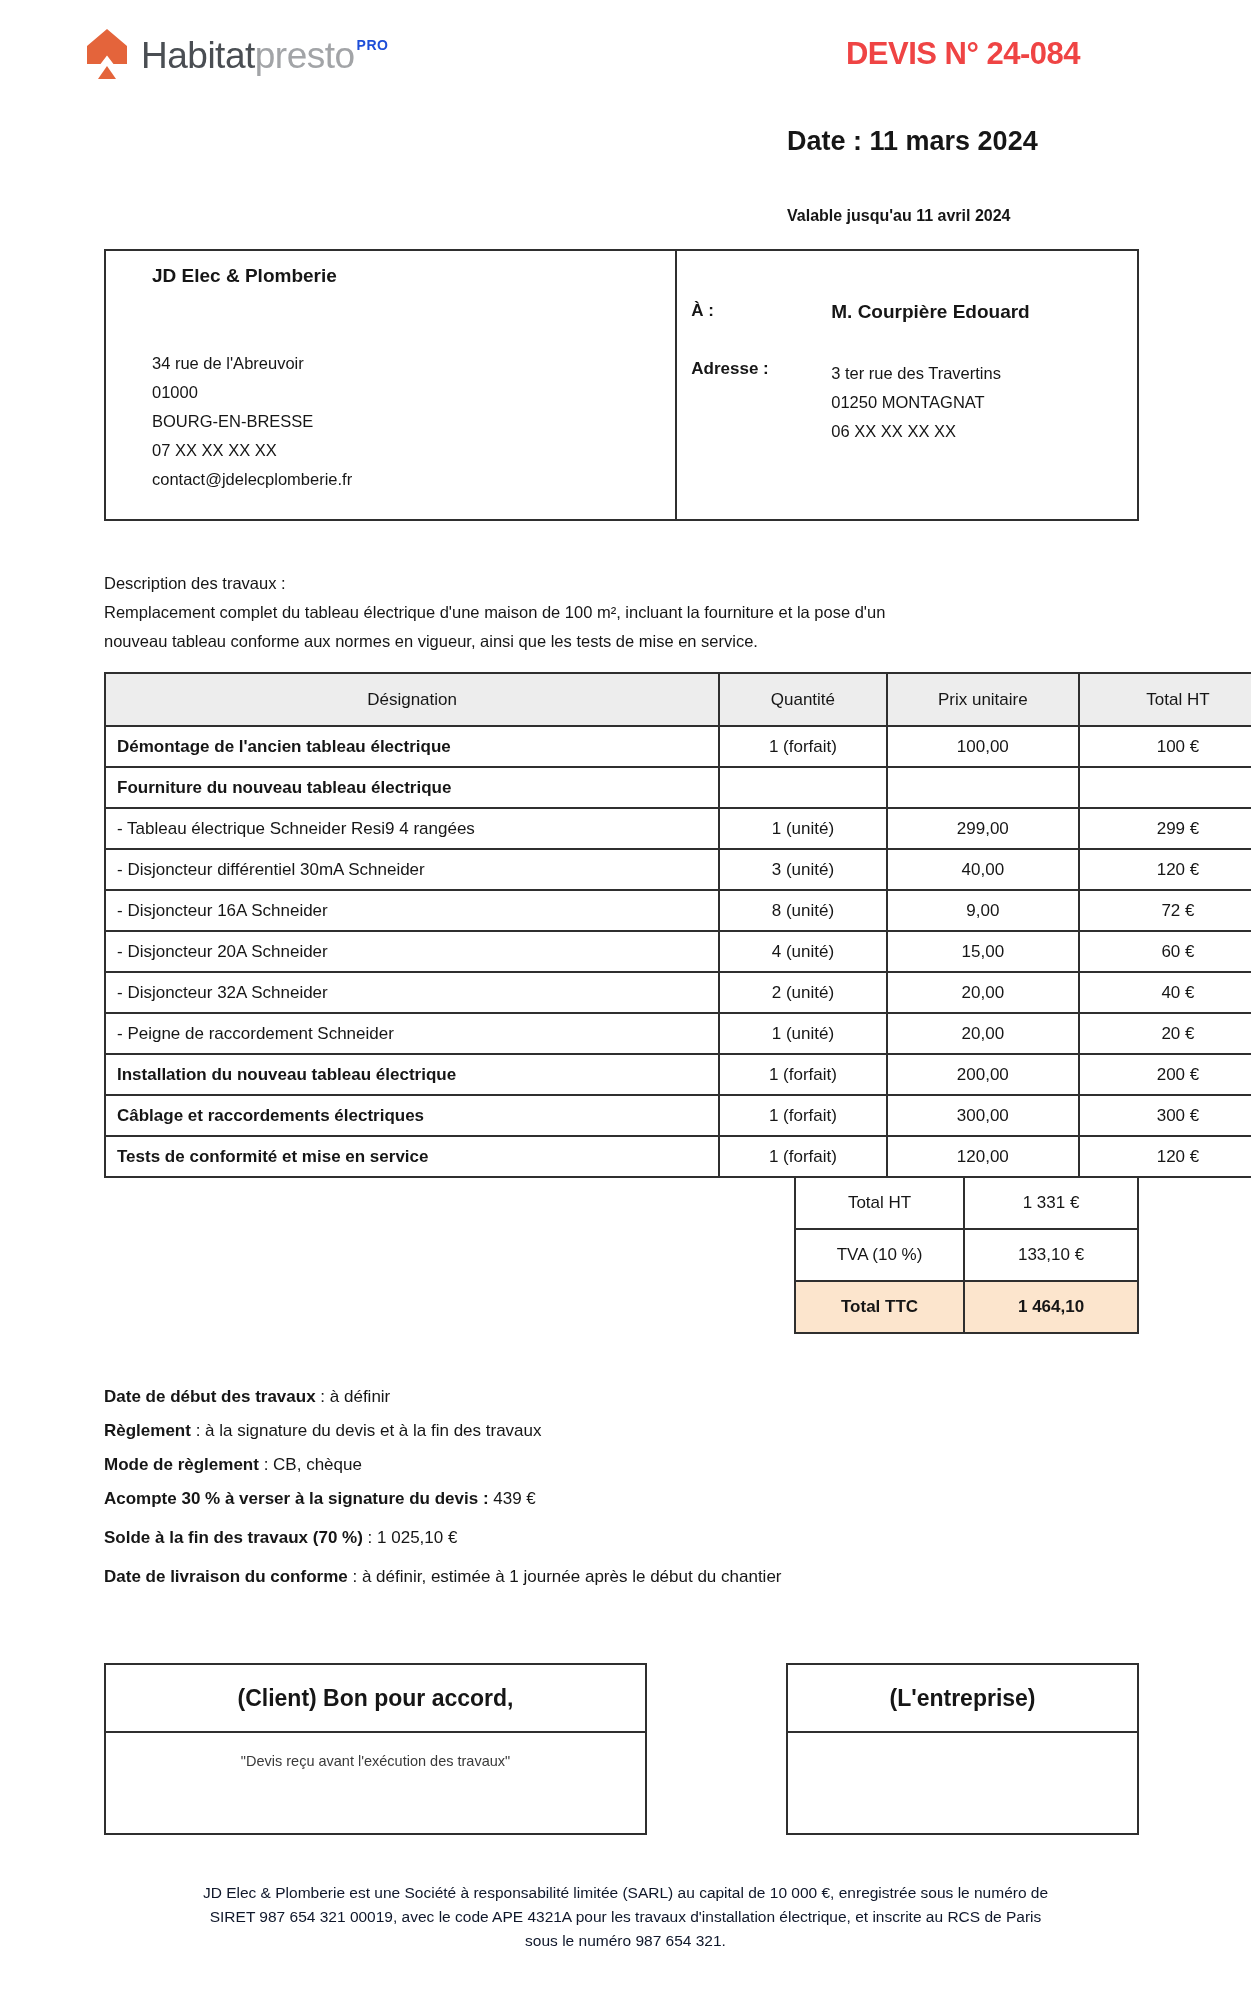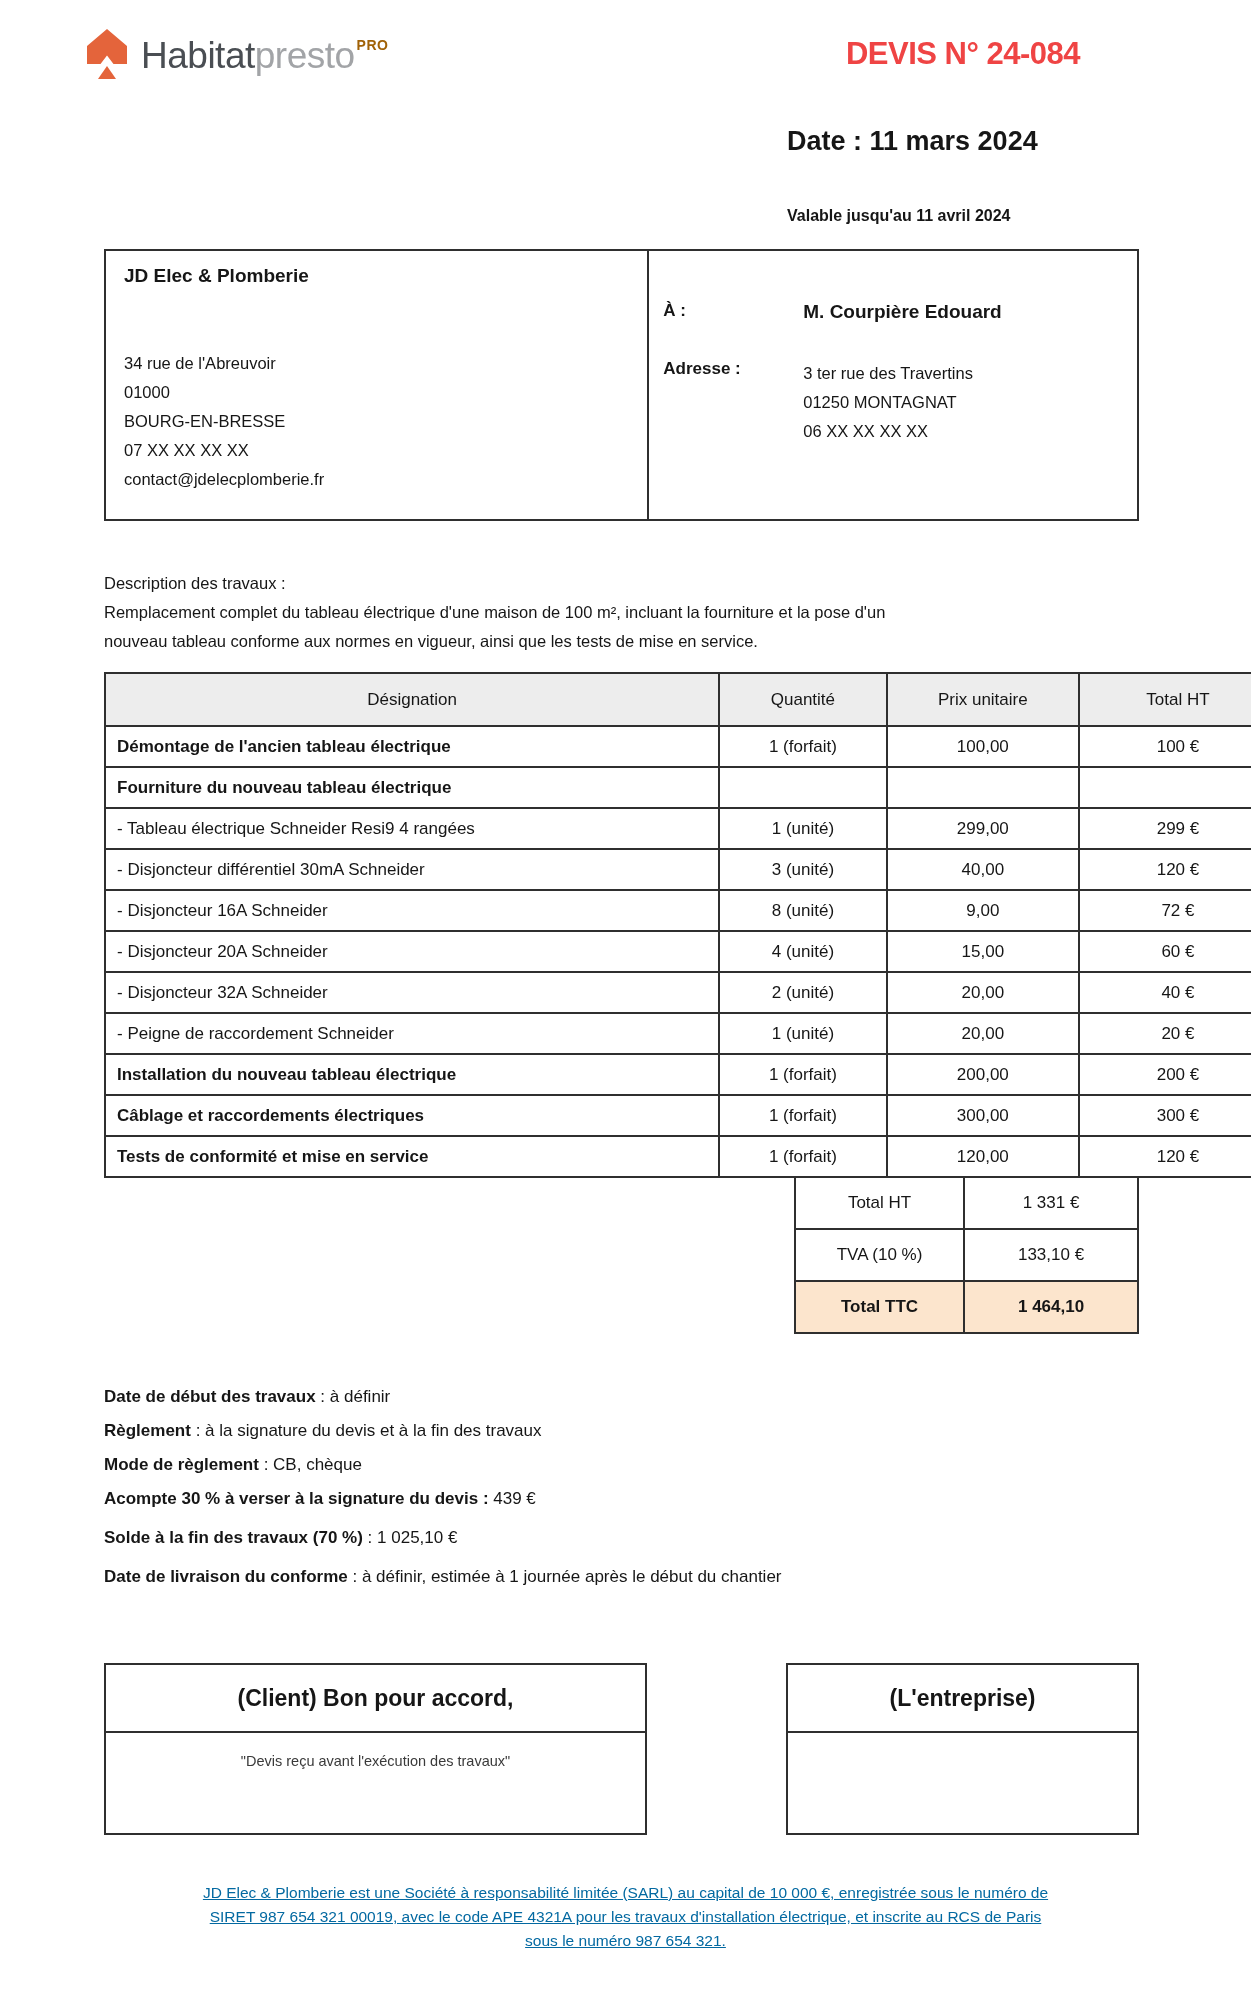--- a/index.html
+++ b/index.html
@@ -6,28 +6,28 @@
   .page {
     position:relative; width:1251px; height:2000px; margin:0 auto;
     background:#ffffff; overflow:hidden;
     font-family:"Liberation Sans","DejaVu Sans",sans-serif; color:#161616;
   }
   
   .header-row { display:flex; justify-content:space-between; align-items:flex-start; padding:28px 112px 0 85px; }
   .logo { display:flex; align-items:center; gap:12px; }
   .logo-text { font-size:37px; letter-spacing:-0.5px; color:#4a4e53; white-space:nowrap; }
   .logo-text .muted { color:#a2a4a7; }
-  .pro { color:#a16207; font-weight:bold; font-size:14px; letter-spacing:0.5px; vertical-align:18px; margin-left:2px; }
+  .pro { color:#1d4ed8; font-weight:bold; font-size:14px; letter-spacing:0.5px; vertical-align:18px; margin-left:2px; }
   .devis-title { width:352px; text-align:center; font-size:31px; font-weight:bold; letter-spacing:-0.5px; margin-top:8px; color:#ef4444; white-space:nowrap; }
   .top-right { width:352px; margin-left:auto; margin-right:112px; }
   .date-line { margin-top:42px; font-size:27px; font-weight:bold; white-space:nowrap; }
   .valable-line { margin-top:50px; font-size:16px; font-weight:bold; }
   
   .info-box { margin:24px 112px 0 104px; height:272px; border:2px solid #2f2f2f; display:flex; box-sizing:border-box; }
-  .info-left { width:52.5%; box-sizing:border-box; padding:14px 18px; }
+  .info-left { width:52.5%; box-sizing:border-box; padding:14px 18px;margin-left:28px; }
   .company-name { font-size:19px; font-weight:bold; }
   .company-lines { margin-top:62px; font-size:16.5px; line-height:29px; }
   .info-right { flex:1; border-left:2px solid #2f2f2f; box-sizing:border-box; padding:14px 0 14px 14px; }
   .pair-row { display:flex; }
   .pair-label { width:140px; flex:none; font-weight:bold; font-size:17px; }
   .to-row { margin-top:36px; }
   .to-row .pair-value { font-size:19px; font-weight:bold; }
   .addr-row { margin-top:36px; }
   .addr-row .pair-value { font-size:16.5px; line-height:29px; }
   
@@ -48,21 +48,21 @@
   .terms p.gap { margin-top:5px; margin-bottom:18px; }
   .terms .lbl { font-weight:bold; }
   
   .sig-row { margin:76px 112px 0 104px; display:flex; justify-content:space-between; }
   .sig-box { border:2px solid #2f2f2f; height:172px; box-sizing:border-box; background:#fff; }
   .sig-box.client { width:543px; }
   .sig-box.company { width:353px; }
   .sig-head { height:68px; box-sizing:border-box; border-bottom:2px solid #2f2f2f; display:flex; align-items:center; justify-content:center; font-size:23px; font-weight:bold; }
   .sig-note { margin-top:20px; text-align:center; font-size:14.5px; color:#3a3a3a; }
   
-  .footer { margin:46px auto 0; width:1045px; text-align:center; font-size:15.5px; line-height:24px; color:#0369a1;text-decoration:underline; }
+  .footer { margin:46px auto 0; width:1045px; text-align:center; font-size:15.5px; line-height:24px; color:#0f172a; }
 </style>
 </head>
 <body>
 
 <div class="page">
 
   <div class="header-row">
     <div class="logo">
       <span>
         <svg width="44" height="52" viewBox="0 0 44 52" aria-hidden="true">

